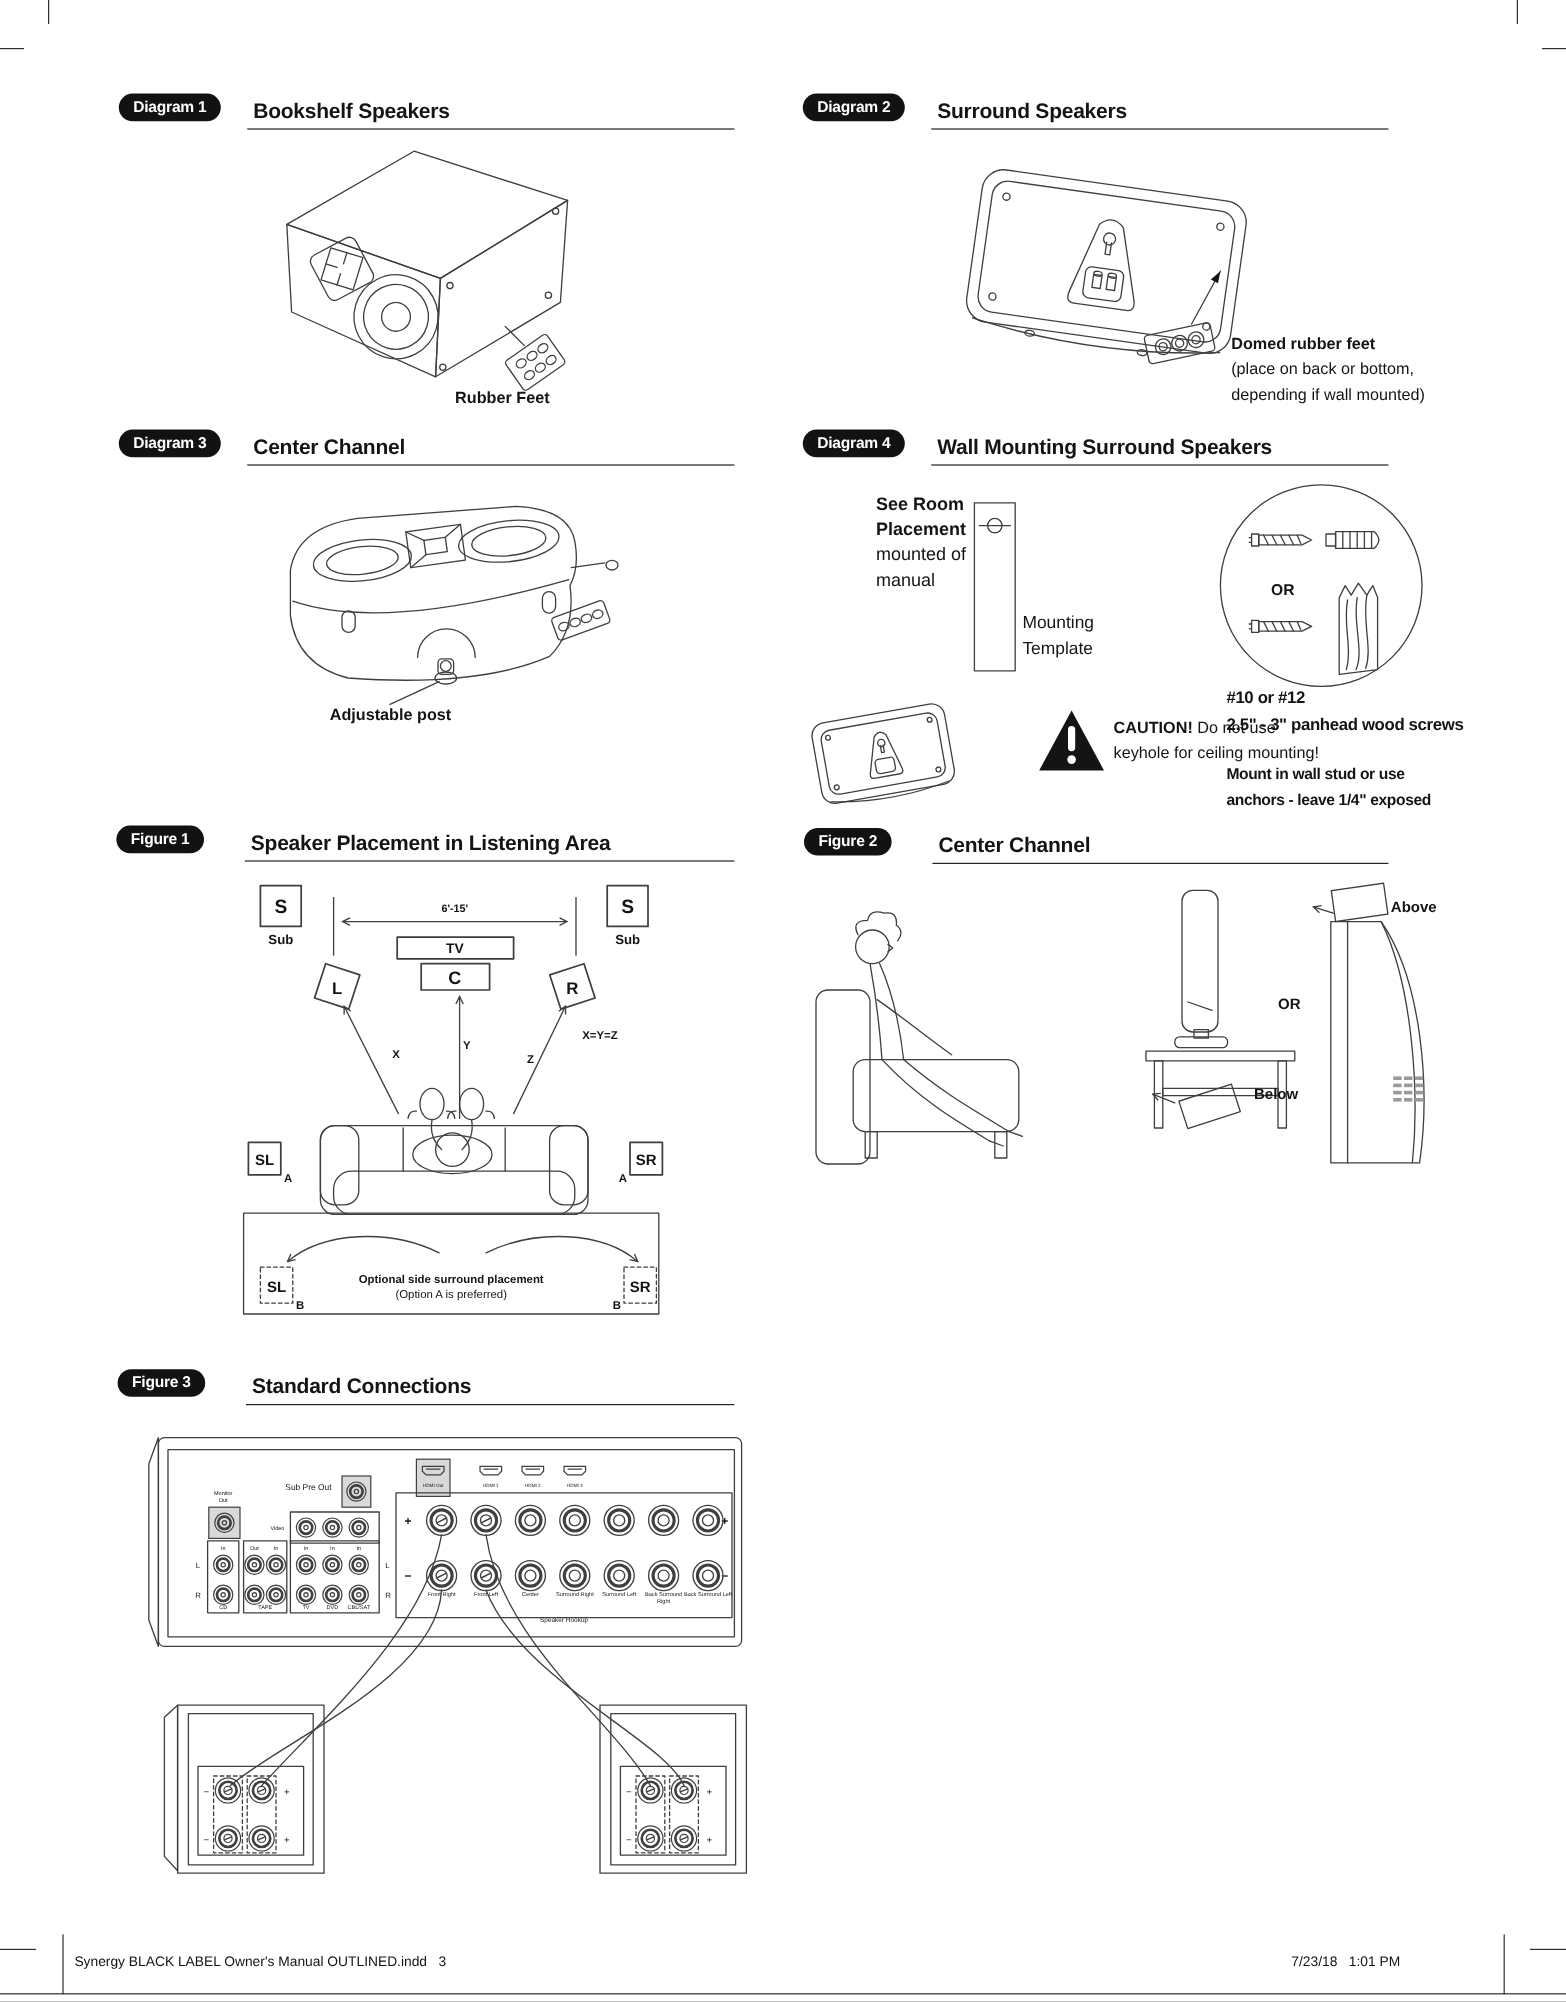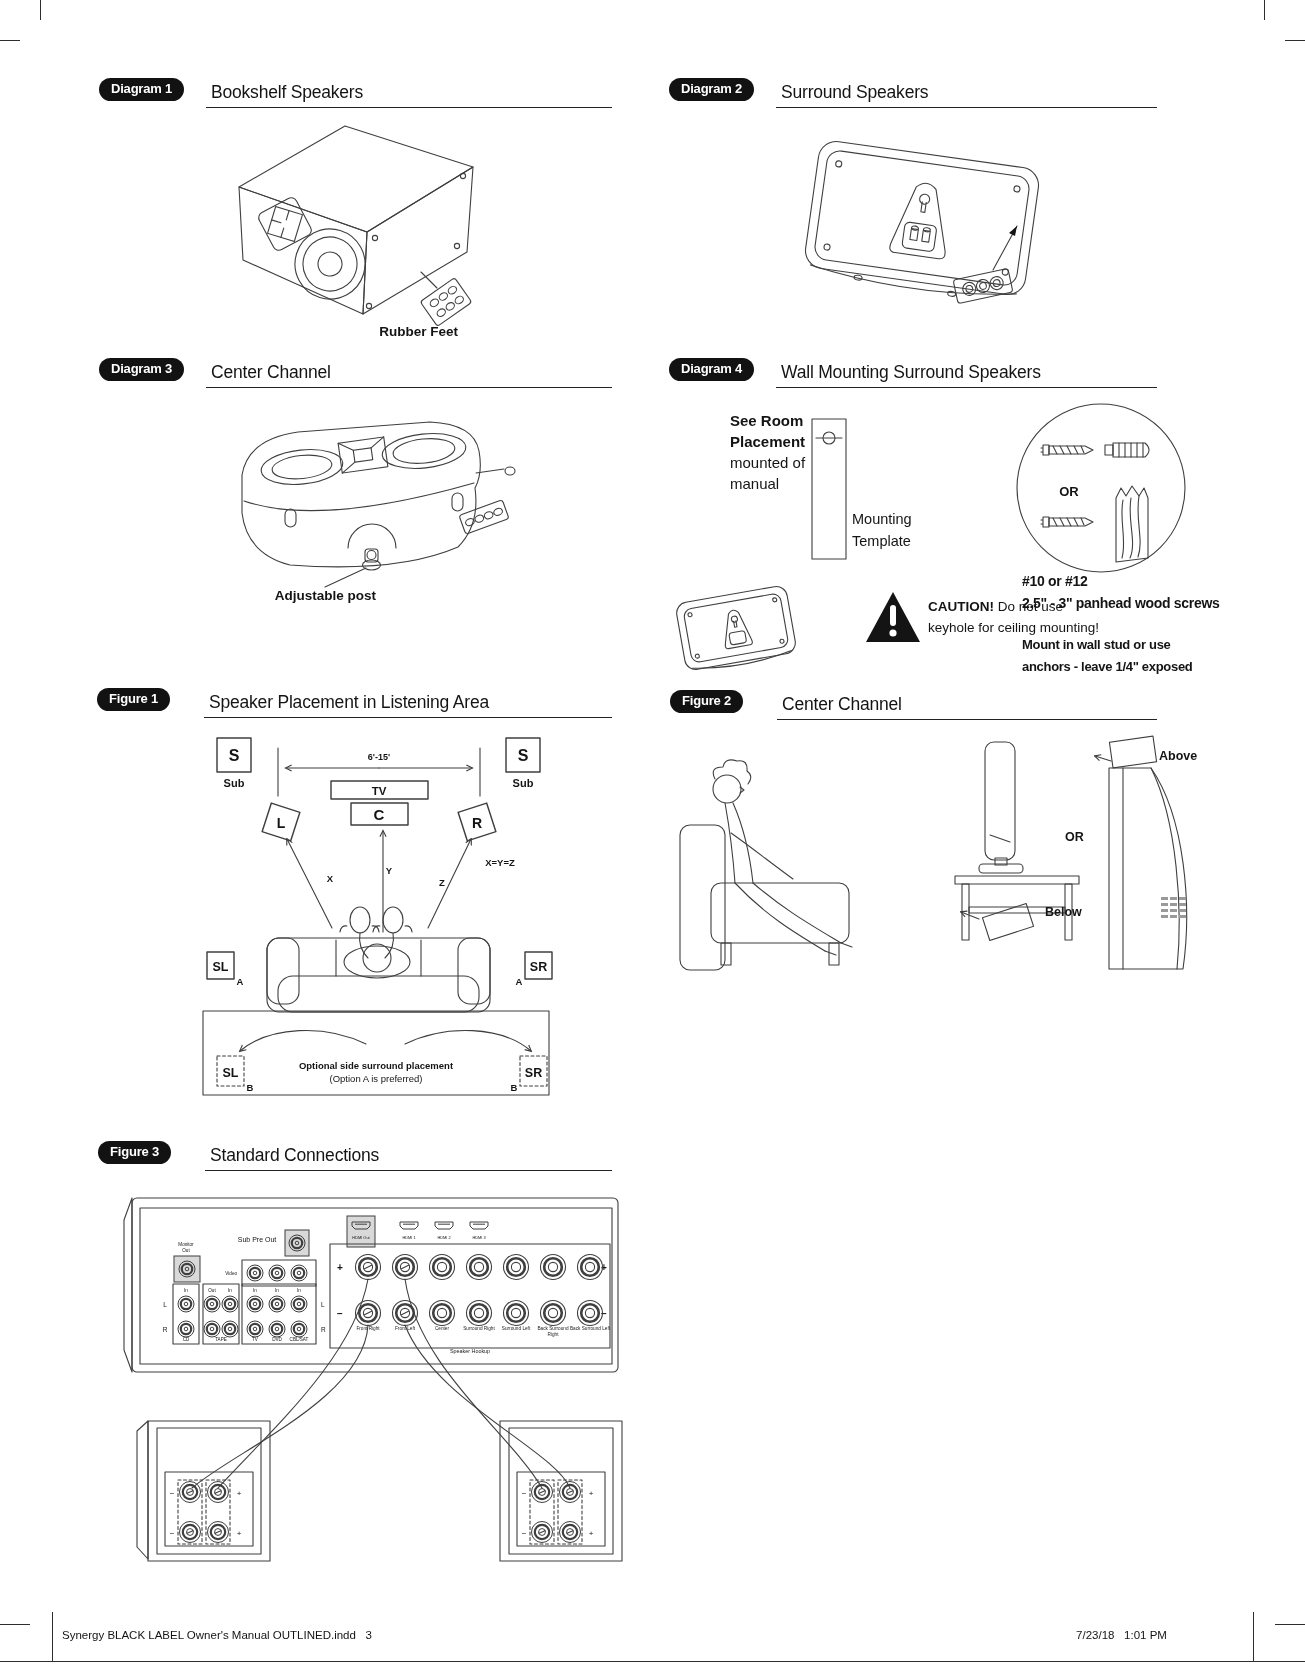--- a/index.html
+++ b/index.html
@@ -4,21 +4,21 @@
 <style>
   html,body{margin:0;padding:0;background:#9a9a9a}
   .page{position:relative;width:1305px;height:1668px;margin:0 auto;background:#fff;
         font-family:"Liberation Sans",sans-serif;color:#141414;overflow:hidden}
   .abs{position:absolute}
   .line{position:absolute;background:#2e2e2e}
   
   .sec{position:absolute;height:30px}
   .badge{position:absolute;left:0;top:0;background:#121212;color:#fff;font-weight:bold;
          font-size:13px;letter-spacing:-.2px;line-height:1;padding:4px 12px 6px;border-radius:13px;white-space:nowrap}
-  .sec-title{position:absolute;left:112px;top:4px;font-weight:normal;font-size:17.5px;
+  .sec-title{position:absolute;left:112px;top:4px;font-weight:bold;font-size:17.5px;
              letter-spacing:-.2px;white-space:nowrap}
   .sec-rule{position:absolute;left:107px;right:0;bottom:0;height:0;border-top:1.6px solid #222}
   
   .lbl{position:absolute;color:#141414;font-size:13.5px;line-height:20px}
   .b{font-weight:bold}
   .c{text-align:right}
   .pre{white-space:pre}
   .tiny{font-size:4.7px;line-height:1.25;text-align:center;color:#222}
   
   .ln{fill:none;stroke:#3f3f3f;stroke-width:1.1;stroke-linecap:round;stroke-linejoin:round}
@@ -113,20 +113,25 @@
     <g transform="translate(228,166) rotate(-12)">
       <rect class="ln" x="-28" y="-12" width="56" height="24" rx="3"></rect>
       <circle class="ln" cx="-14" cy="0" r="6.5"></circle>
         <circle class="ln" cx="0" cy="0" r="6.5"></circle>
         <circle class="ln" cx="14" cy="0" r="6.5"></circle>
       <circle class="ln" cx="-14" cy="0" r="3.4"></circle>
         <circle class="ln" cx="0" cy="0" r="3.4"></circle>
         <circle class="ln" cx="14" cy="0" r="3.4"></circle>
     </g>
   </svg>
+  <div class="lbl" style="left:1026px;top:276px;width:180px;line-height:21px">
+    <div class="b">Domed rubber feet</div>
+    <div>(place on back or bottom,</div>
+    <div>depending if wall mounted)</div>
+  </div>
 
   <div class="sec" style="left:99px;top:358px;width:513px">
     <div class="badge">Diagram 3</div>
     <div class="sec-title">Center Channel</div>
     <div class="sec-rule"></div>
   </div>
 
   <svg class="abs" style="left:230px;top:405px" width="290" height="185" viewBox="0 0 290 185">
     <g>
       <path class="ln" d="M12,70 Q18,34 68,27 L200,17 Q244,19 249,46 Q253,68 245,83 Q250,120 228,142 Q168,168 60,160 Q17,149 12,108 Z"></path>

